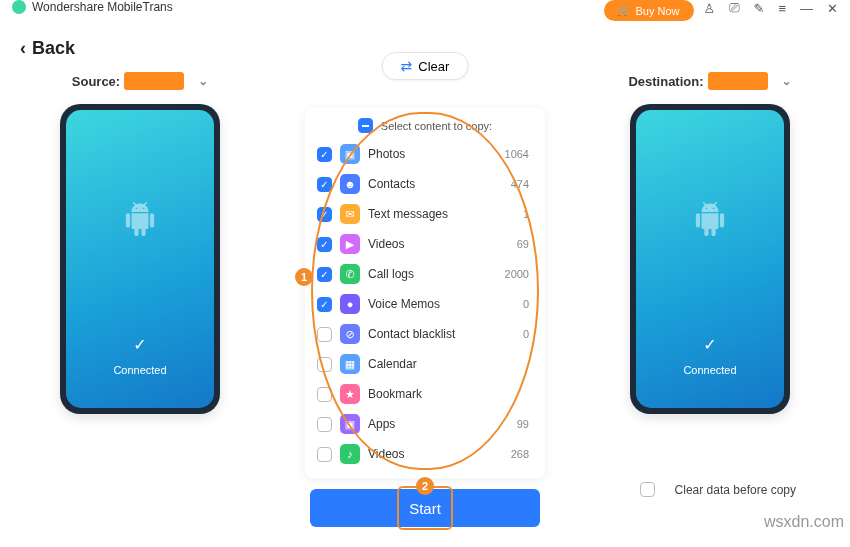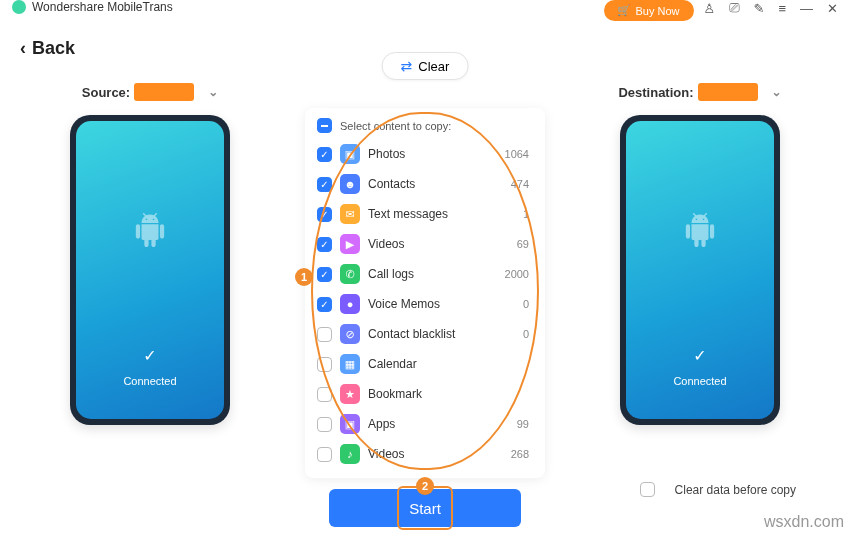--- a/index.html
+++ b/index.html
@@ -7,45 +7,45 @@
     .titlebar { height: 30px; display: flex; align-items: flex-start; padding: 0 12px; font-size: 12px; color: #333; }
     .titlebar-logo { width: 14px; height: 14px; border-radius: 50%; background: #3dd6a5; margin-right: 6px; display:inline-block; }
     .titlebar-spacer { flex: 1; }
     .buy-now { background: #ff8a1e; color: #fff; border: none; border-radius: 12px; padding: 4px 14px; font-size: 11px; display: flex; align-items: center; gap: 4px; cursor: pointer; margin-right: 10px; }
     .win-icons { display: flex; gap: 14px; align-items: center; color: #555; }
     .win-icons span { cursor: pointer; font-size: 13px; }
     .back-row { padding: 8px 20px 4px; }
     .back-btn { background: none; border: none; font-size: 18px; font-weight: 600; color: #222; cursor: pointer; display:flex; align-items:center; gap:6px;}
     .flip-btn { position: absolute; left: 50%; top: 52px; transform: translateX(-50%); background: #fff; border: 1px solid #e3e3e3; border-radius: 18px; padding: 5px 18px; font-size: 13px; font-weight: 500; cursor: pointer; display: flex; align-items: center; gap: 6px; box-shadow: 0 1px 3px rgba(0,0,0,0.05);}
     .flip-icon { color: #2b7bff; font-size: 14px; }
-    .device-row { display: flex; justify-content: space-between; padding: 0 50px; margin-top: 20px; }
+    .device-row { display: flex; justify-content: space-between; padding: 0 40px; margin-top: 9px; }
     .device-col { width: 200px; display: flex; flex-direction: column; align-items: center; }
     .device-label { display: flex; align-items: center; gap: 4px; font-size: 13px; font-weight:600; color: #333; margin-bottom: 14px; width:100%; justify-content:center;}
     .device-pill { display:inline-block; width: 60px; height: 18px; background: #ff8a1e; border-radius: 3px; }
     .device-chev { color: #888; margin-left: 10px; font-size: 12px; }
     .phone { width: 160px; height: 310px; border-radius: 20px; background: #1d2a3a; padding: 6px; box-shadow: 0 4px 12px rgba(0,0,0,0.12); position:relative;}
     .phone-screen { width: 100%; height: 100%; border-radius: 15px; background: linear-gradient(160deg, #3dd6e0 0%, #1aa0d8 60%, #1478c8 100%); display: flex; flex-direction: column; align-items: center; justify-content: center; color: #fff; position:relative;}
     .android-icon { width: 34px; height: 34px; margin-bottom: 80px;}
     .checkmark { position:absolute; bottom: 54px; font-size: 16px; color:#fff;}
     .connected { position:absolute; bottom: 32px; font-size: 11px; color:#fff; }
     .content-panel { position: absolute; left: 50%; top: 108px; transform: translateX(-50%); width: 240px; height: 370px; background: #fff; border-radius: 8px; box-shadow: 0 2px 12px rgba(0,0,0,0.07); padding: 10px 12px; }
     .highlight-oval { position:absolute; left:6px; top:4px; width:228px; height:358px; border:2px solid #f08c2e; border-radius: 110px / 180px; pointer-events:none;}
     .badge1 { position:absolute; left:-10px; top:160px; width:18px; height:18px; border-radius:50%; background:#f08c2e; color:#fff; font-size:11px; display:flex; align-items:center; justify-content:center; font-weight:600;}
-    .select-header { display: flex; align-items: center; gap: 8px; font-size: 11px; color: #555; margin-bottom: 6px; }
+    .select-header { display: flex; align-items: center; gap: 8px; font-size: 11px; color: #555; margin-bottom: 6px; justify-content: center; }
     .cb { width: 15px; height: 15px; border-radius: 4px; border: 1.5px solid #bbb; display: inline-flex; align-items: center; justify-content: center; flex-shrink:0;}
     .cb.indeterminate { background: #2b7bff; border-color: #2b7bff; }
     .cb.indeterminate::after { content:""; width:7px; height:2px; background:#fff;}
     .cb.checked { background: #2b7bff; border-color: #2b7bff; color:#fff; font-size:10px;}
     .cb.checked::after{content:"✓";}
     .list { overflow-y: auto; height: 330px;}
     .list::-webkit-scrollbar{width:4px;} .list::-webkit-scrollbar-thumb{background:#ccc; border-radius:2px;}
     .item { display: flex; align-items: center; gap: 8px; padding: 5px 0; font-size: 12px; color: #333; }
     .item-icon { width: 20px; height: 20px; border-radius: 5px; display:inline-flex; align-items:center; justify-content:center; color:#fff; font-size:11px; flex-shrink:0;}
     .item-count { margin-left: auto; color: #888; font-size: 11px; padding-right:4px;}
-    .start-btn { position: absolute; left: 50%; bottom: 20px; transform: translateX(-50%); width: 192px; height: 38px; background: #2b7bff; color: #fff; border: none; border-radius: 6px; font-size: 15px; font-weight: 500; cursor: pointer; }
+    .start-btn { position: absolute; left: 50%; bottom: 20px; transform: translateX(-50%); width: 230px; height: 38px; background: #2b7bff; color: #fff; border: none; border-radius: 6px; font-size: 15px; font-weight: 500; cursor: pointer; }
     .badge2-box { position:absolute; left:50%; bottom:17px; transform:translateX(-50%); width:56px; height:44px; border:2px solid #f08c2e; border-radius:6px; pointer-events:none;}
     .badge2 { position:absolute; left:50%; bottom:52px; transform:translateX(-50%); width:18px; height:18px; border-radius:50%; background:#f08c2e; color:#fff; font-size:11px; display:flex; align-items:center; justify-content:center; font-weight:600;}
     .clear-row { position: absolute; right: 54px; bottom: 50px; display: flex; align-items: center; gap: 20px; font-size: 12px; color: #444; }
     .watermark { position:absolute; right:6px; bottom:16px; font-size:16px; color:#999;}
     .ic-photos{background:#5aa0ff;} .ic-contacts{background:#4a7dff;} .ic-text{background:#ffad33;}
     .ic-videos{background:#d36bff;} .ic-calllogs{background:#2fc96b;} .ic-voice{background:#7a5cff;}
     .ic-blacklist{background:#6a7dff;} .ic-calendar{background:#5aa0ff;} .ic-bookmark{background:#ff6b9a;}
     .ic-apps{background:#9a6bff;} .ic-music{background:#2fc96b;}
   </style>
 </head>

